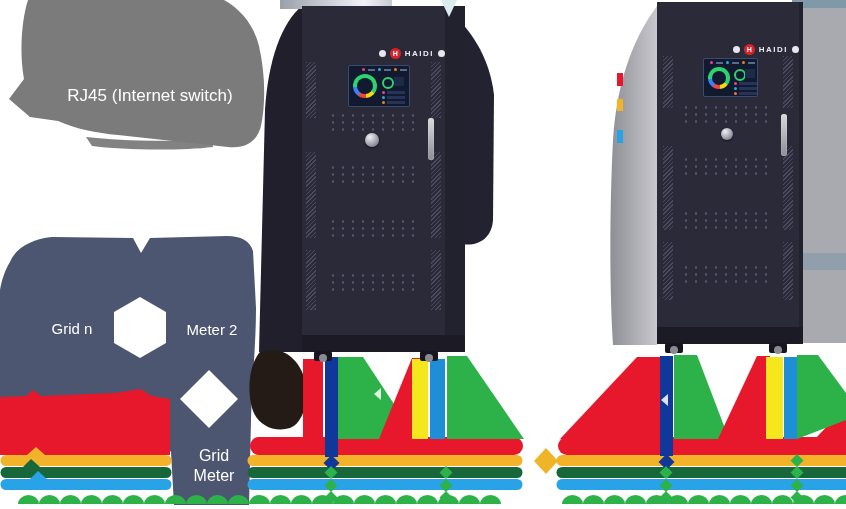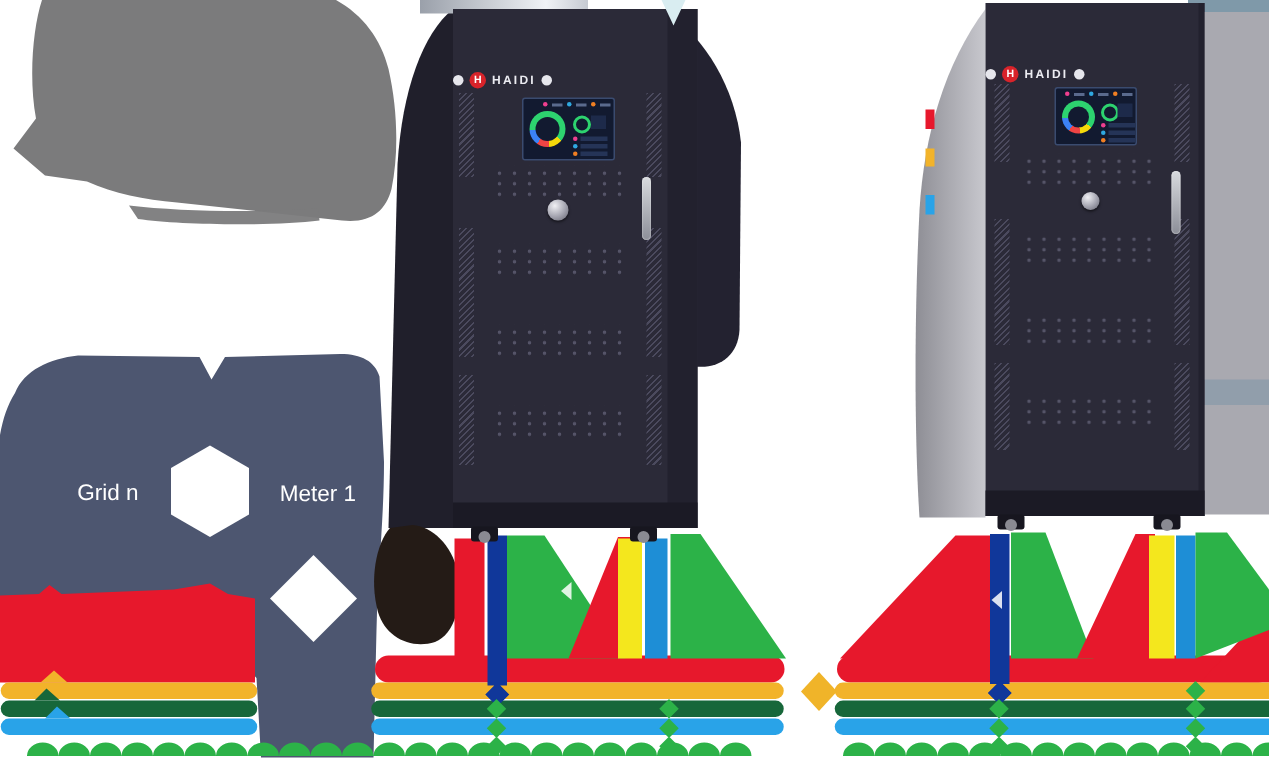--- a/index.html
+++ b/index.html
@@ -6,21 +6,21 @@
   .canvas{position:relative;width:846px;height:509px;background:#fff;overflow:hidden;
           font-family:"Liberation Sans",sans-serif;}
   svg.layer{position:absolute;left:0;top:0;}
   #bg-layer{z-index:1;} #mid-layer{z-index:2;} #wiring-layer{z-index:2;}
   .cab{position:absolute;background:#2b2a38;z-index:3;}
   #cab1{left:302px;top:6px;width:163px;height:346px;}
   #cab2{left:657px;top:2px;width:146px;height:342px;}
   .rside{position:absolute;right:0;top:0;bottom:0;background:#22212e;}
   #cab1 .rside{width:20px;} #cab2 .rside{width:4px;}
   .plinth{position:absolute;left:0;right:0;bottom:0;height:17px;background:#1b1a25;}
-  .logo{position:absolute;left:0;display:flex;align-items:center;justify-content:flex-start;gap:4px;}
+  .logo{position:absolute;left:0;display:flex;align-items:center;justify-content:flex-end;gap:4px;}
   #cab1 .logo{top:42px;right:20px;} #cab2 .logo{top:42px;right:4px;}
   .pin{width:7px;height:7px;border-radius:50%;background:#e6e6ec;}
   .mark{width:11px;height:11px;border-radius:50%;color:#fff;font-size:7px;font-weight:bold;
         display:flex;align-items:center;justify-content:center;line-height:1;}
   .brand{color:#ebebf1;font-size:8px;font-weight:bold;letter-spacing:1.5px;}
   .screen{position:absolute;background:#121a30;border:1px solid #3a4b6f;border-radius:2px;}
   #cab1 .screen{left:46px;top:59px;width:60px;height:40px;}
   #cab2 .screen{left:46px;top:56px;width:53px;height:37px;}
   .gauge{position:absolute;left:4px;top:8px;width:24px;height:24px;border-radius:50%;
          background:conic-gradient(#2dd36f 0 130deg,#f5d90a 130deg 175deg,#ef4444 175deg 215deg,
@@ -260,15 +260,20 @@
     <div class="handle"></div>
     <div class="plinth"></div>
     <div class="caster" style="left:8px;bottom:-9px;"></div>
     <div class="caster" style="left:112px;bottom:-9px;"></div>
   </div>
 
   <svg id="sliver" class="layer" width="846" height="509" style="z-index:5;">
     <path fill="#d9edf1" d="M441,0 L457,0 L449,17 Z"></path>
   </svg>
 
+  <div id="lbl-rj45" class="lbl">RJ45 (Internet switch)</div>
   <div id="lbl-meter-n" class="lbl">Grid n</div>
-  <div id="lbl-meter-2" class="lbl">Meter 1</div>
+  <div id="lbl-meter-2" class="lbl">Meter 2</div>
+  <div id="lbl-grid-meter" class="lbl">
+    <div>Grid</div>
+    <div>Meter</div>
+  </div>
 </div>
 
 </body></html>

